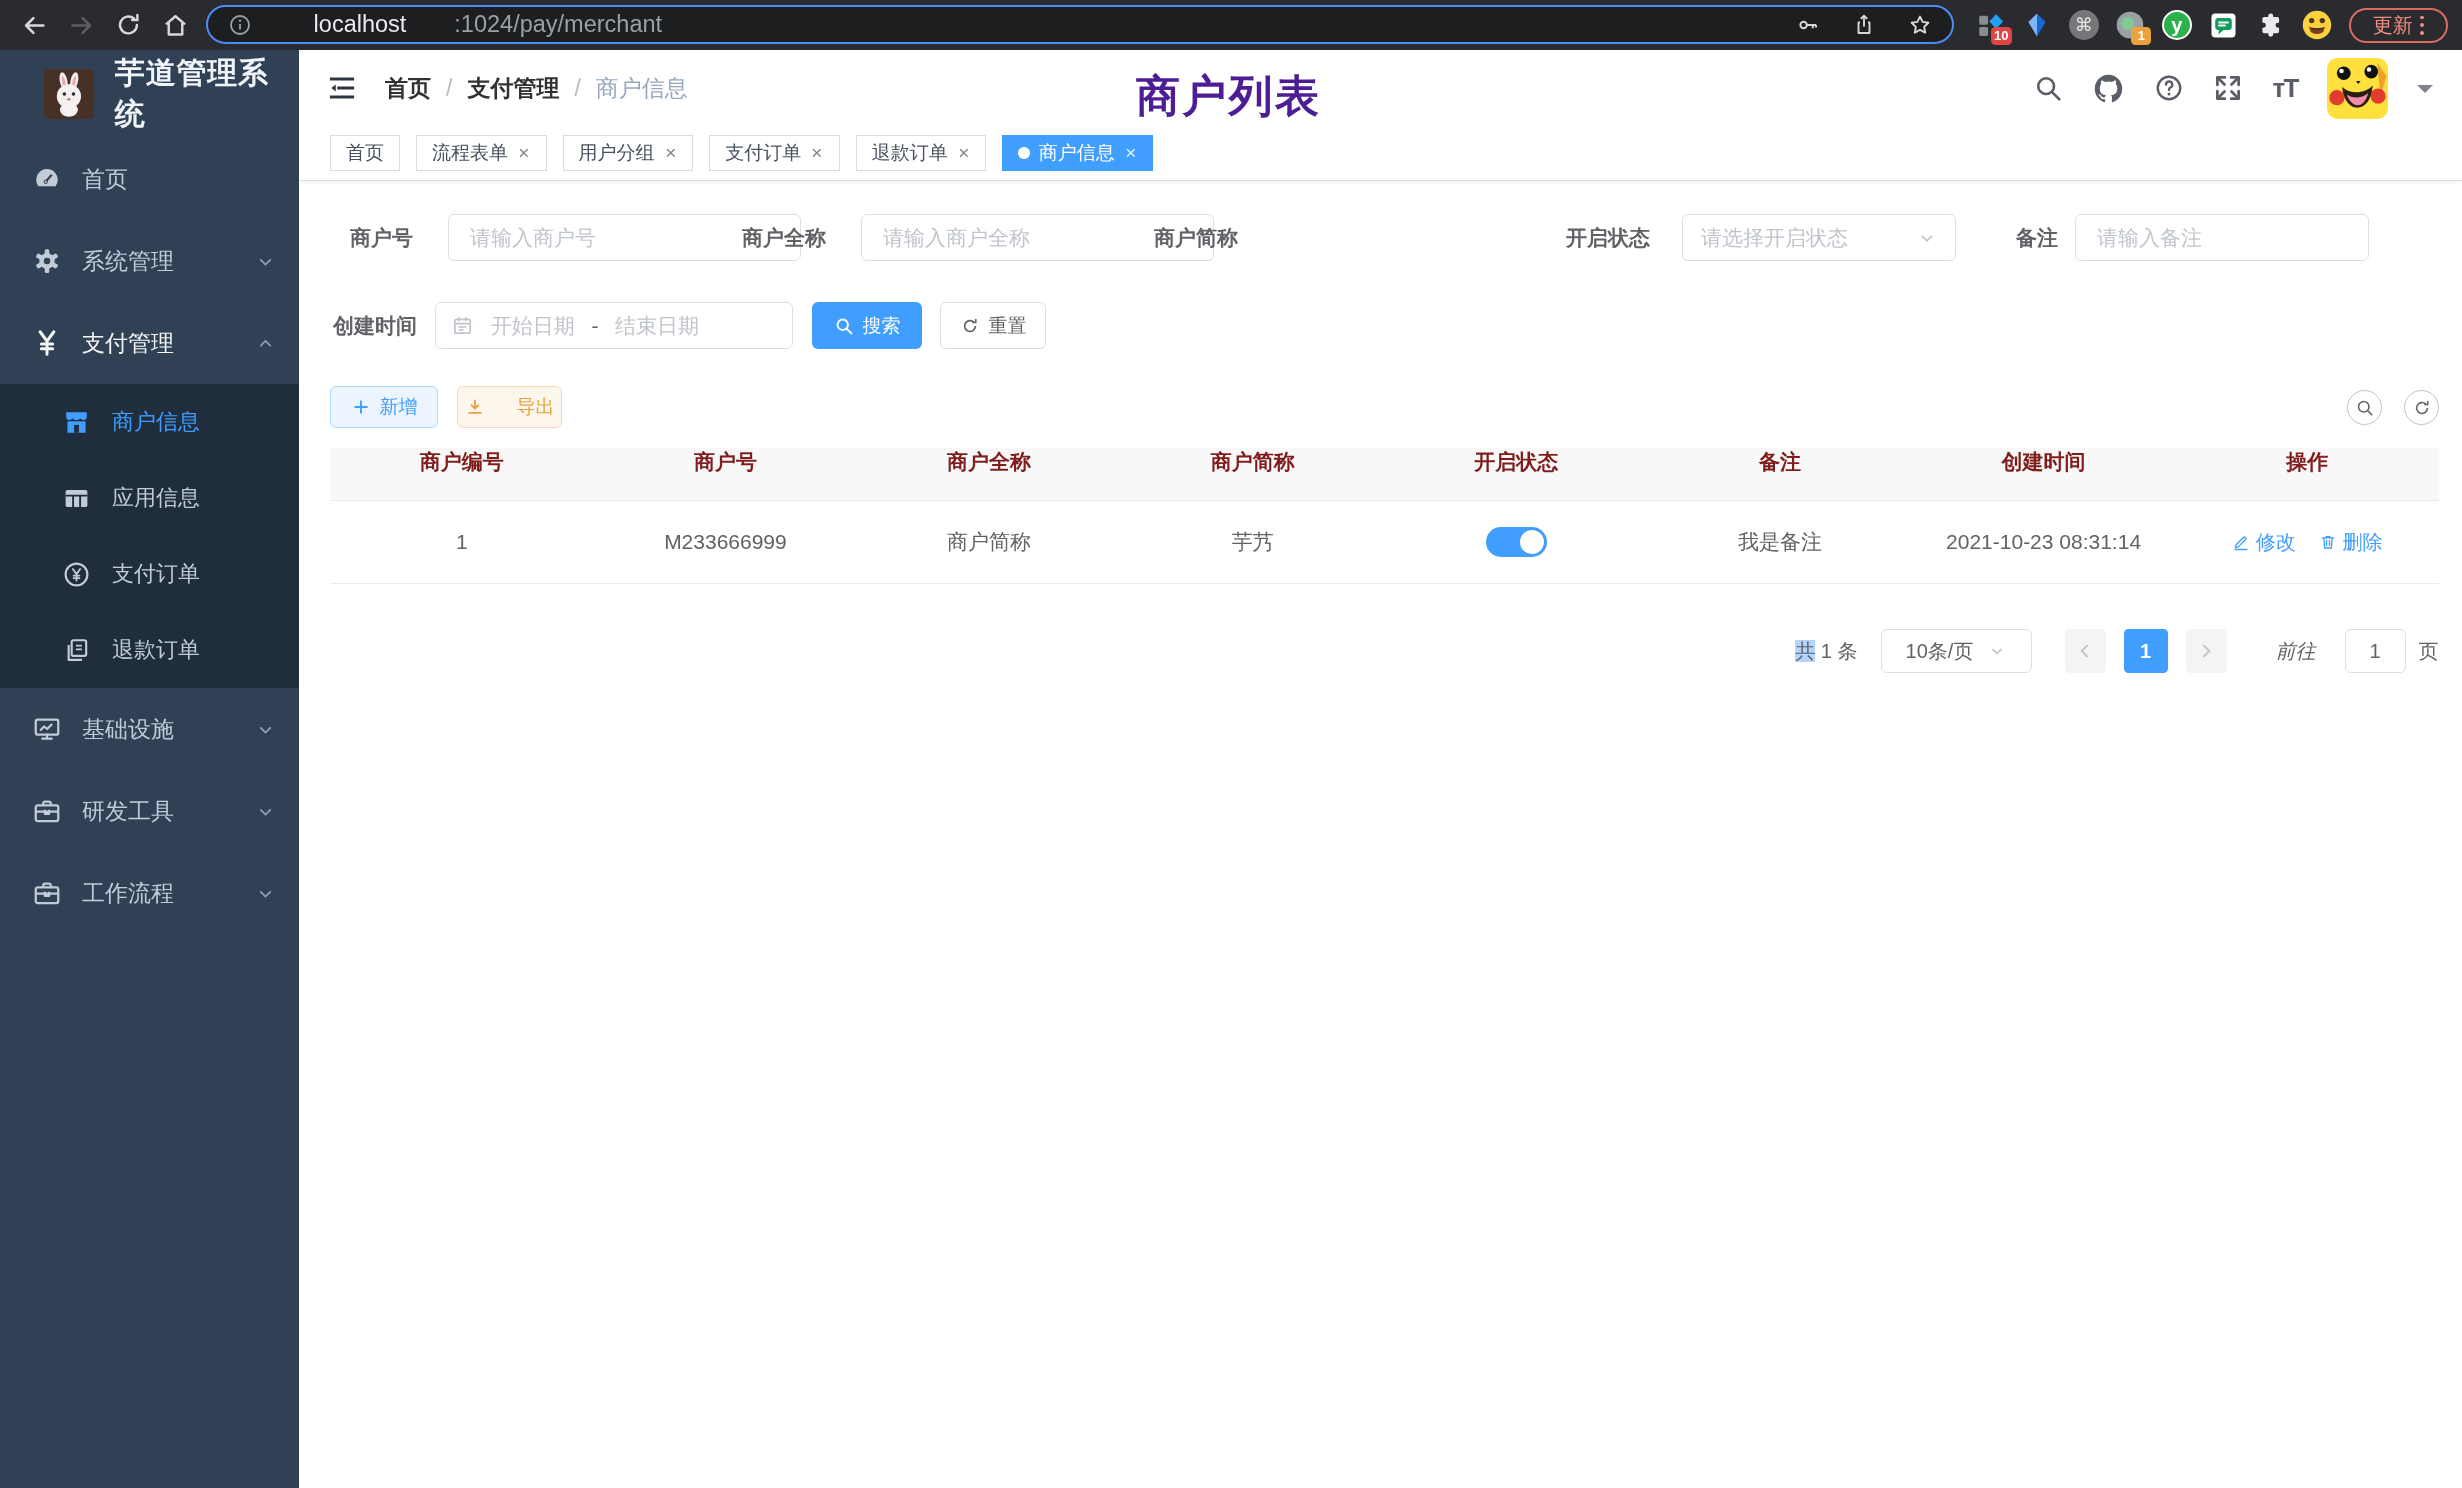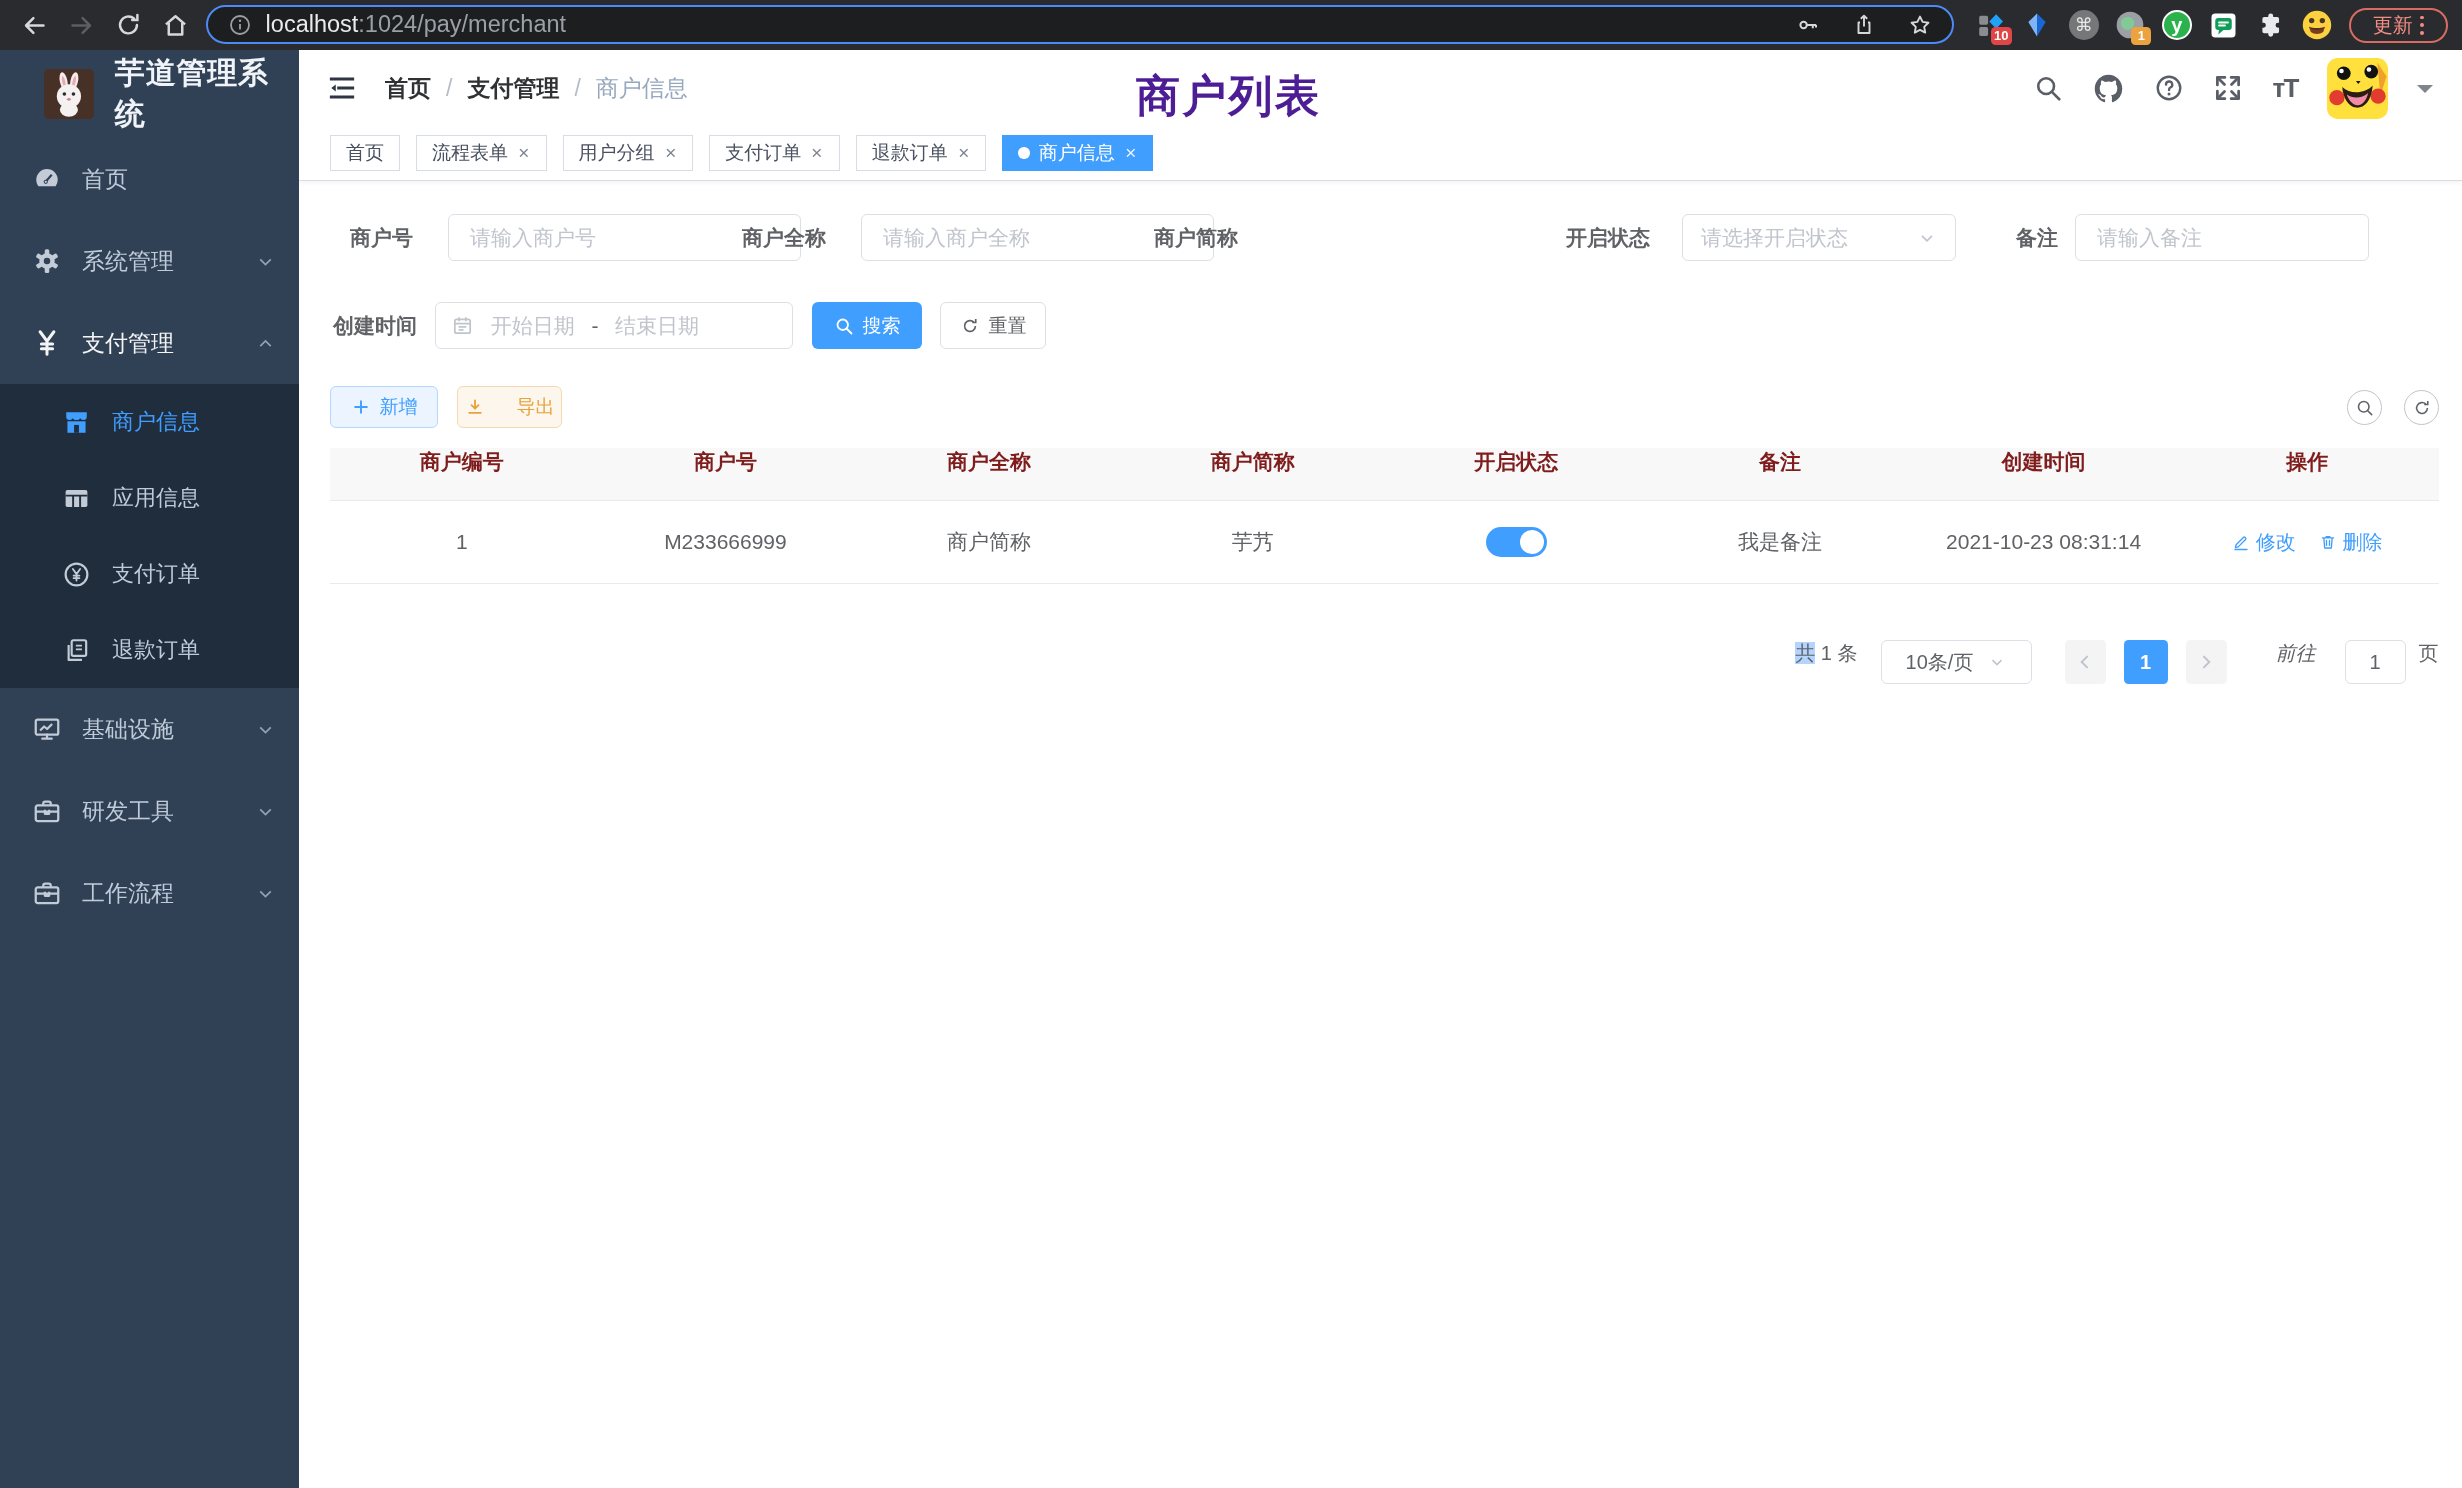--- a/index.html
+++ b/index.html
@@ -5,21 +5,21 @@
   * { margin:0; padding:0; box-sizing:border-box; }
   html,body { width:2462px; height:1489px; }
   body { font-family:"Liberation Sans","DejaVu Sans",sans-serif; background:#fff; overflow:hidden; }
   .screen { position:relative; width:2462px; height:1489px; background:#fff; overflow:hidden; }
 
   
   .browser-bar { position:absolute; left:0; top:0; width:100%; height:50px; background:#2a2b2e; display:flex; align-items:center; z-index:50; }
   .nav-btn { width:35px; height:35px; margin-left:12px; display:flex; align-items:center; justify-content:center; color:#d6d8da; }
   .nav-btn:first-child { margin-left:16.7px; }
   .nav-btn.disabled { color:#5c5e62; }
-  .url-bar { position:absolute; left:206px; top:5.3px; width:1748px; height:39px; background:#1d1e20; border:2.3px solid #4c8bf5; border-radius:21px; display:flex; align-items:center; padding:16px 20px; color:#9aa0a6; font-size:23.5px; }
+  .url-bar { position:absolute; left:206px; top:5.3px; width:1748px; height:39px; background:#1d1e20; border:2.3px solid #4c8bf5; border-radius:21px; display:flex; align-items:center; padding:16px 20px; color:#9aa0a6; font-size:23.5px;gap:48px; }
   .url-bar .scheme-icon { color:#9aa0a6; margin-right:13.6px; display:flex; }
   .url-host { color:#e8eaed; }
   .url-right { margin-left:auto; display:flex; align-items:center; gap:32px; color:#d6d8da; }
   .ext-area { position:absolute; left:1974px; top:0; height:50px; display:flex; align-items:center; gap:13.6px; }
   .ext-icon { position:relative; width:33px; height:33px; display:flex; align-items:center; justify-content:center; }
   .ext-badge { position:absolute; right:-4.5px; bottom:-3px; min-width:20px; height:18px; padding:0 3px; border-radius:4.5px; font-size:13px; font-weight:700; color:#fff; display:flex; align-items:center; justify-content:center; }
   .badge-red { background:#e04646; }
   .badge-orange { background:#eba23f; }
   .ext-circle { width:30px; height:30px; border-radius:50%; display:flex; align-items:center; justify-content:center; }
   .update-pill { position:absolute; left:2349px; top:7.6px; width:99px; height:35px; border:2.3px solid #d96c62; border-radius:17.4px; color:#f28b82; font-size:20px; display:flex; align-items:center; justify-content:center; gap:7.6px; }
@@ -82,21 +82,21 @@
   .circle-btn { position:absolute; width:35px; height:35px; border-radius:50%; border:1.5px solid #c0c4cc; background:#fff; display:flex; align-items:center; justify-content:center; color:#5f6266; cursor:pointer; }
 
   .table { position:absolute; left:31px; top:267px; width:2109px; font-size:21px; }
   .thead { display:flex; align-items:flex-start; height:53px; background:#f8f8f9; border-bottom:1.5px solid #e8eaec; color:#7f1d1d; font-weight:700; }
   .trow { display:flex; align-items:center; height:83px; background:#fff; border-bottom:1.5px solid #e8eaec; color:#606266; }
   .th, .td { width:12.5%; text-align:center; display:flex; align-items:center; justify-content:center; }
   .switch { width:61px; height:30px; border-radius:15px; background:#409eff; position:relative; cursor:pointer; }
   .switch::after { content:""; position:absolute; right:3px; top:3px; width:24px; height:24px; border-radius:50%; background:#fff; }
   .op-link { color:#409eff; font-size:20px; display:inline-flex; align-items:center; gap:6px; margin:0 11.4px; cursor:pointer; }
 
-  .pagination { position:absolute; top:459px; right:23.5px; height:44px; display:flex; font-size:20px; color:#606266; white-space:nowrap; }
+  .pagination { position:absolute; top:448px; right:23.5px; height:44px; display:flex; align-items:center; font-size:20px; color:#606266; white-space:nowrap; }
   .pg-total { margin-right:23px; }
   .pg-total .hl { background:#b3d4fc; }
   .pg-size { width:151px; height:44px; border:1.5px solid #dcdfe6; border-radius:6px; display:flex; align-items:center; justify-content:center; gap:15px; margin-right:33px; cursor:pointer; }
   .pg-size .chev { color:#c0c4cc; display:flex; }
   .pg-btn { width:41px; height:44px; background:#f4f4f5; border-radius:4.5px; display:flex; align-items:center; justify-content:center; color:#c0c4cc; cursor:pointer; }
   .pg-page { width:44px; height:44px; border-radius:4.5px; background:#409eff; color:#fff; font-weight:700; display:flex; align-items:center; justify-content:center; margin:0 18px; cursor:pointer; }
   .pg-next { margin-right:49px; }
   .pg-goto { margin-right:29px;font-style:italic; }
   .pg-input { width:61px; height:44px; border:1.5px solid #dcdfe6; border-radius:6px; text-align:center; font-size:20px; color:#606266; outline:none; margin-right:13px; }
 </style>

